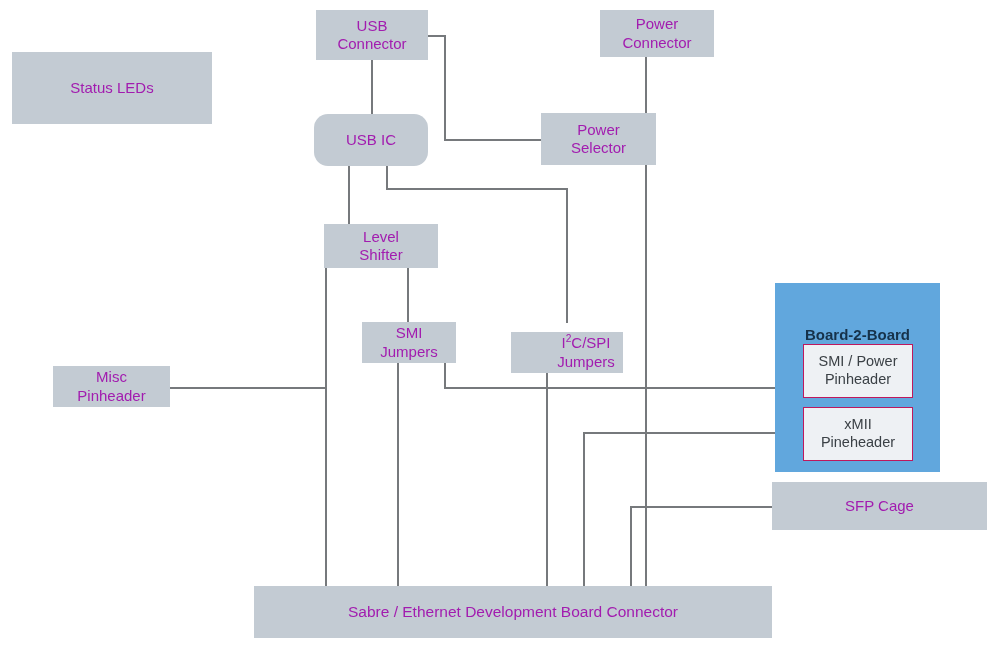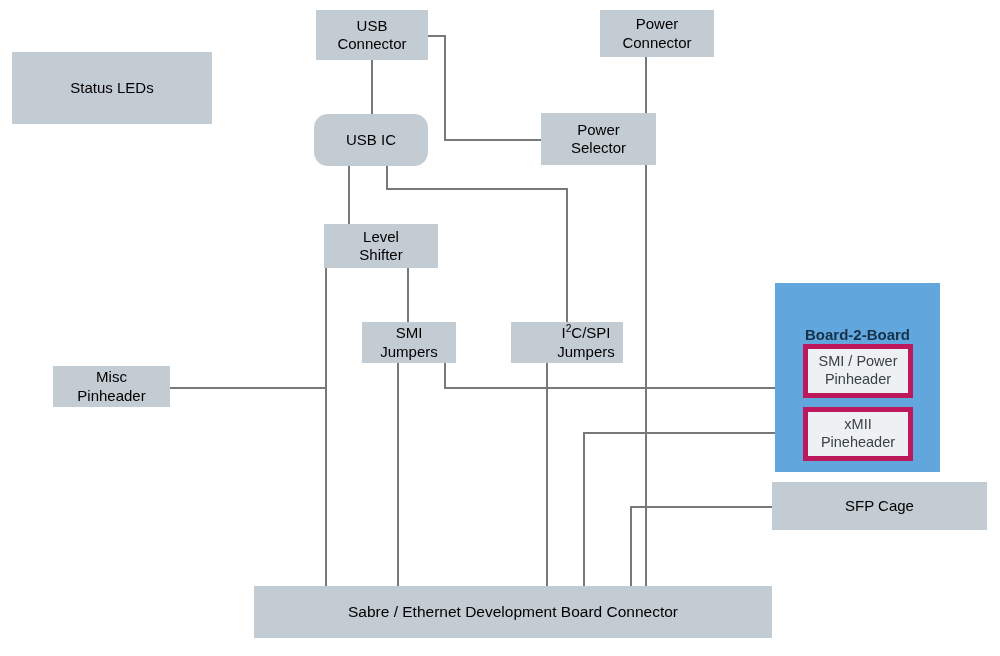--- a/index.html
+++ b/index.html
@@ -10,21 +10,21 @@
   #canvas{
     position:relative;
     width:1000px;
     height:656px;
     background:#ffffff;
     overflow:hidden;
   }
   .node{
     position:absolute;
     background:#c3cbd3;
-    color:#000000;
+    color:#a21caf;
     display:flex;
     align-items:center;
     justify-content:center;
     text-align:center;
     font-size:15px;
     line-height:1.22;
     box-sizing:border-box;
     padding:2px 4px;
     z-index:3;
     white-space:pre-line;
@@ -45,21 +45,21 @@
     line-height:1.22;
     color:#16324a;
     font-weight:bold;
     white-space:pre-line;
     z-index:4;
     margin-top:35px;
   }
   .subnode{
     position:absolute;
     background:#eef1f4;
-    border:5px solid #be185d;
+    border:1px solid #be185d;
     color:#3b4146;
     display:flex;
     align-items:center;
     justify-content:center;
     text-align:center;
     font-size:14.5px;
     line-height:1.22;
     box-sizing:border-box;
     white-space:pre-line;
     z-index:4;
@@ -125,21 +125,21 @@
 
   <div class="node" style="left:541px;top:113px;width:115px;height:52px;">Power
 Selector</div>
 
   <div class="node" style="left:324px;top:224px;width:114px;height:44px;">Level
 Shifter</div>
 
   <div class="node" style="left:362px;top:322px;width:94px;height:41px;">SMI
 Jumpers</div>
 
-  <div class="node" style="left:511px;top:322px;width:112px;height:41px;padding-left:42px;">
+  <div class="node" style="left:511px;top:332px;width:112px;height:41px;padding-left:42px;">
     <span><span>I</span><sup>2</sup><span>C/SPI
 Jumpers</span></span>
   </div>
 
   <div class="node" style="left:53px;top:366px;width:117px;height:41px;">Misc
 Pinheader</div>
 
   <div class="node wide" style="left:254px;top:586px;width:518px;height:52px;">Sabre / Ethernet Development Board Connector</div>
 
   <div class="node" style="left:772px;top:482px;width:215px;height:48px;">SFP Cage</div>

